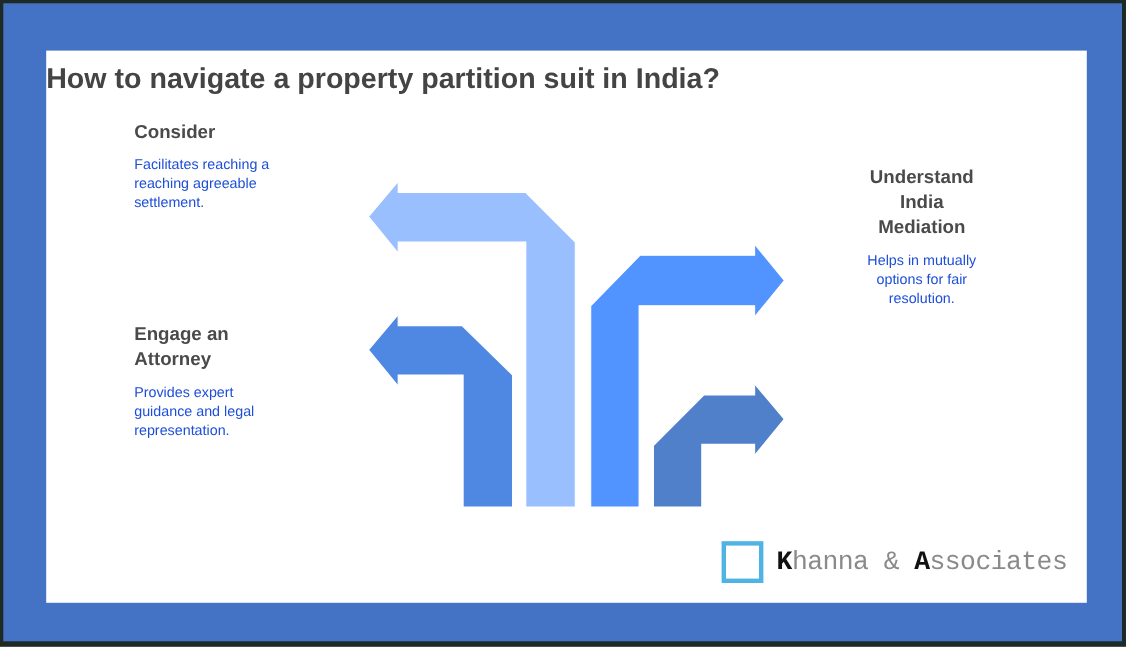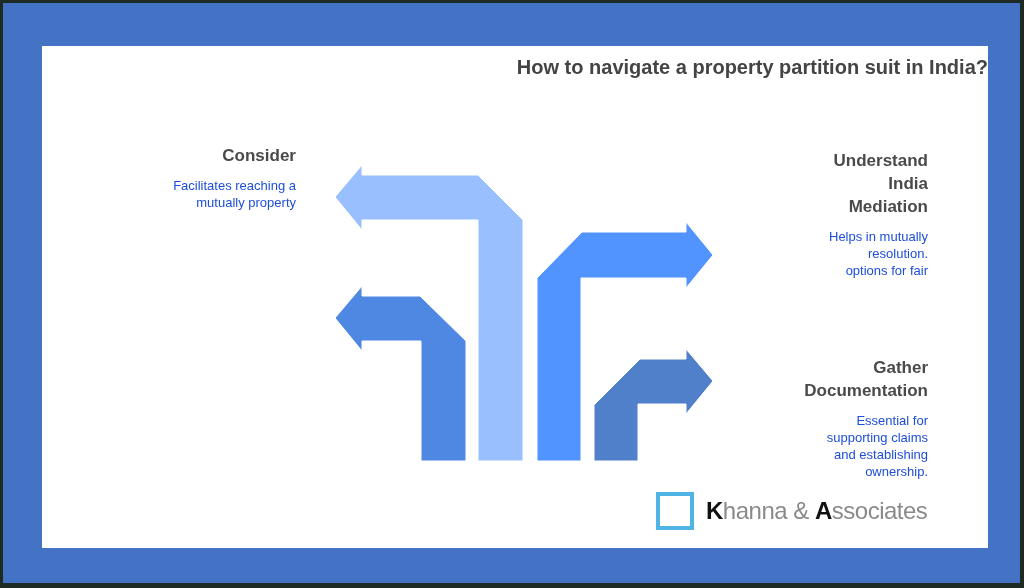--- a/index.html
+++ b/index.html
@@ -12,35 +12,35 @@
   .frame {
     position: absolute; left: 3px; top: 3px; width: 1017px; height: 580px;
     background: #4473c5;
   }
   .canvas {
     position: absolute; left: 39px; top: 43px; width: 946px; height: 502px;
     background: #ffffff;
   }
   .title {
     position: absolute; left: 0; top: 10px; width: 100%;
-    text-align: right; font-weight: bold; font-size: 20px; color: #444444;
+    text-align: left; font-weight: bold; font-size: 26px; color: #444444;
   }
   .step { position: absolute; color: #4a4a4a; }
   .step .h { font-weight: bold; font-size: 17px; line-height: 23px; color: #4a4a4a; }
   .step .d { font-size: 13px; line-height: 17px; color: #1d4ed8; margin-top: 10px; }
-  .left { text-align: right; margin-top: 36px; }
-  .right { text-align: right; }
+  .left { text-align: left; }
+  .right { text-align: center; }
   svg.arrows { position: absolute; left: 0; top: 0; }
   .logo { position: absolute; left: 614px; top: 446px; display: flex; align-items: center; }
   .logo .box {
     width: 30px; height: 36px; border: 4px solid #4fb3e3; box-sizing: border-box;
     width: 38px; height: 38px; background: #fff;
   }
   .logo .name {
-    margin-left: 12px; font-family: Liberation Sans, sans-serif; font-size: 24px;
+    margin-left: 12px; font-family: Liberation Mono, monospace; font-size: 24px;
     color: #8a8a8a; letter-spacing: -0.5px;
   }
   .logo .name b { color: #111; font-weight: bold; }
 </style>
 </head>
 <body>
 
 <div class="frame">
   <div class="canvas">
     <div class="title">How to navigate a property partition suit in India?</div>
@@ -58,49 +58,49 @@
         <polygon fill="#5180cb" stroke="#ffffff" stroke-width="1" points="594,461 594,405 640,359 686,359 686,349 713,381 686,414 686,404 638,404 638,461"></polygon>
       </g>
     </svg>
 
     <div class="step left" style="left:80px; top:62px; width:174px;">
       <div class="h">
         <div>Consider</div>
       </div>
       <div class="d">
         <div>Facilitates reaching a</div>
-        <div>mutually property</div>
+        <div>reaching agreeable</div>
+        <div>settlement.</div>
       </div>
     </div>
 
+    <div class="step left" style="left:80px; top:246px; width:174px;">
+      <div class="h">
+        <div>Engage an</div>
+        <div>Attorney</div>
+      </div>
+      <div class="d">
+        <div>Provides expert</div>
+        <div>guidance and legal</div>
+        <div>representation.</div>
+      </div>
+    </div>
 
     <div class="step right" style="left:706px; top:103px; width:180px;">
       <div class="h">
         <div>Understand</div>
         <div>India</div>
         <div>Mediation</div>
       </div>
       <div class="d">
         <div>Helps in mutually</div>
+        <div>options for fair</div>
         <div>resolution.</div>
-        <div>options for fair</div>
       </div>
     </div>
 
-    <div class="step right" style="left:706px; top:310px; width:180px;">
-      <div class="h">
-        <div>Gather</div>
-        <div>Documentation</div>
-      </div>
-      <div class="d">
-        <div>Essential for</div>
-        <div>supporting claims</div>
-        <div>and establishing</div>
-        <div>ownership.</div>
-      </div>
-    </div>
 
     <div class="logo">
       <div class="box"></div>
       <div class="name"><b>K</b><span>hanna &amp; </span><b>A</b><span>ssociates</span></div>
     </div>
   </div>
 </div>
 
 </body></html>

